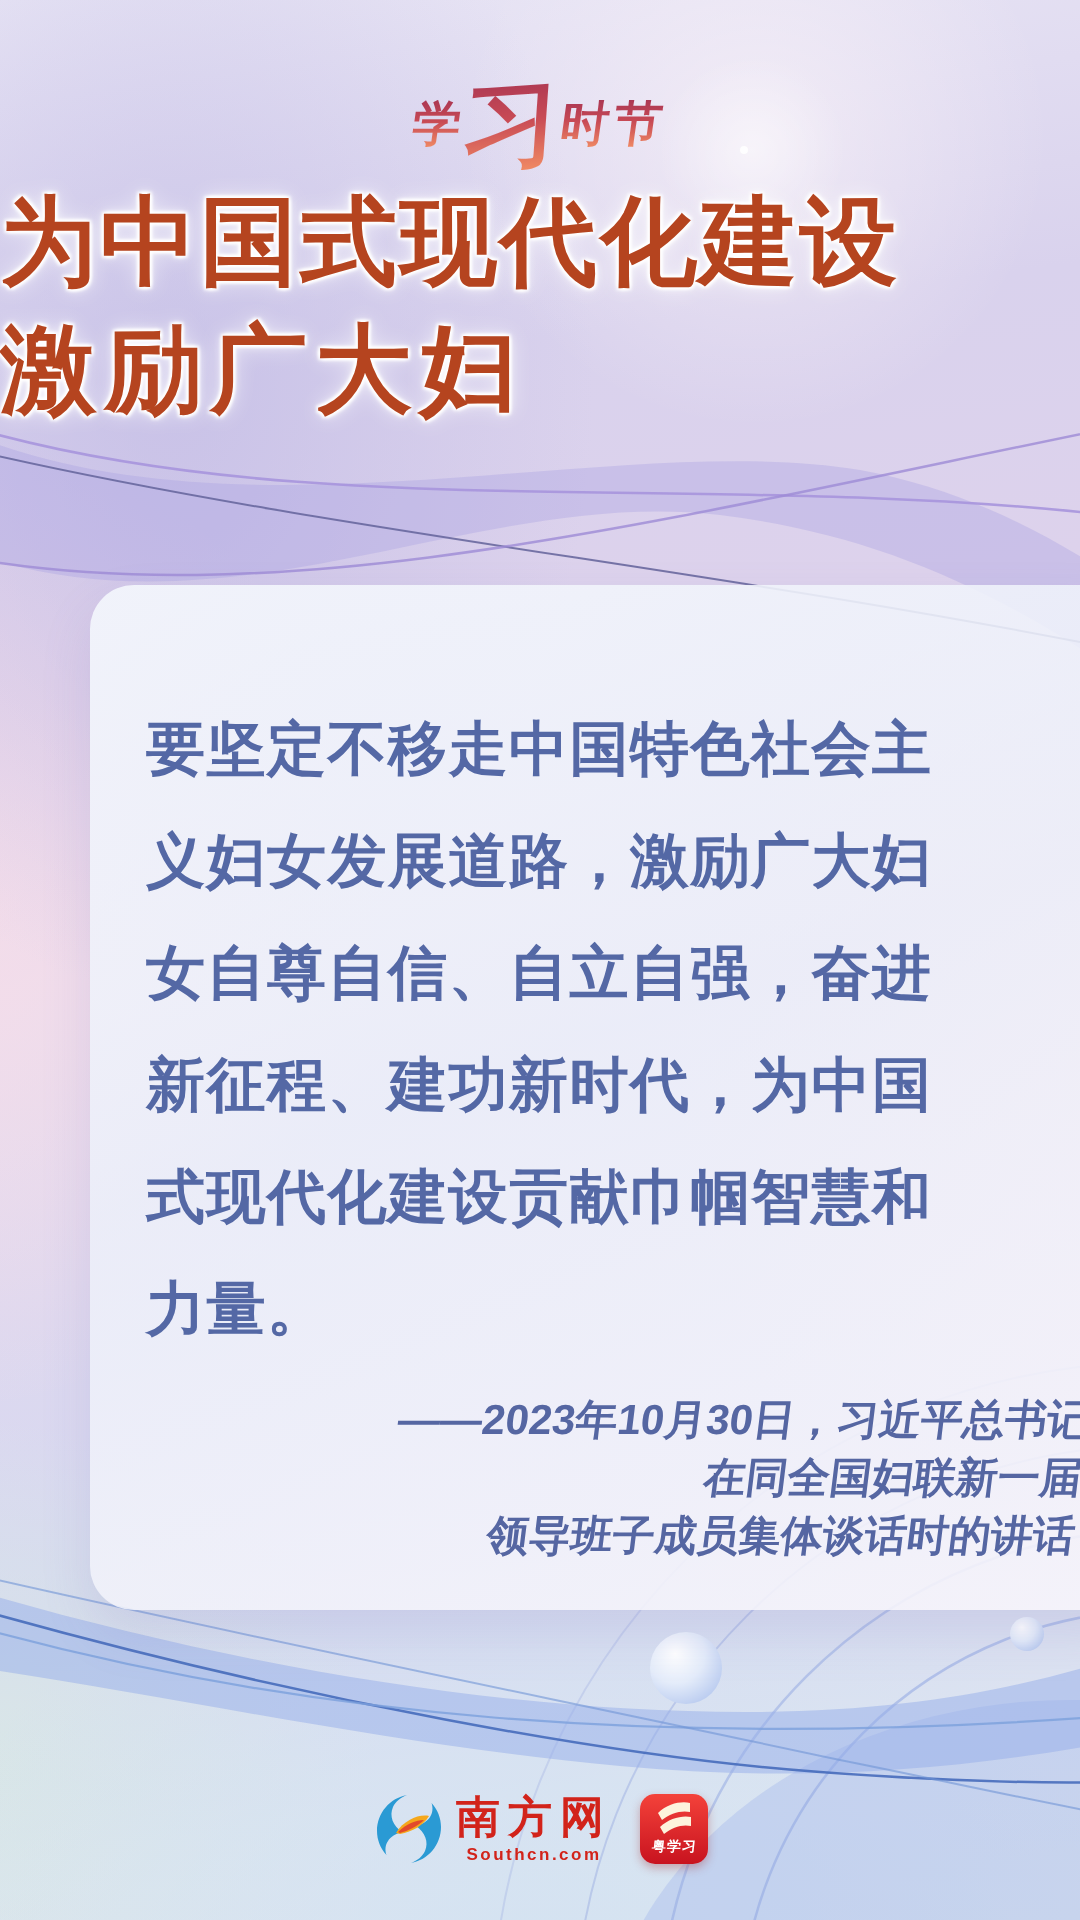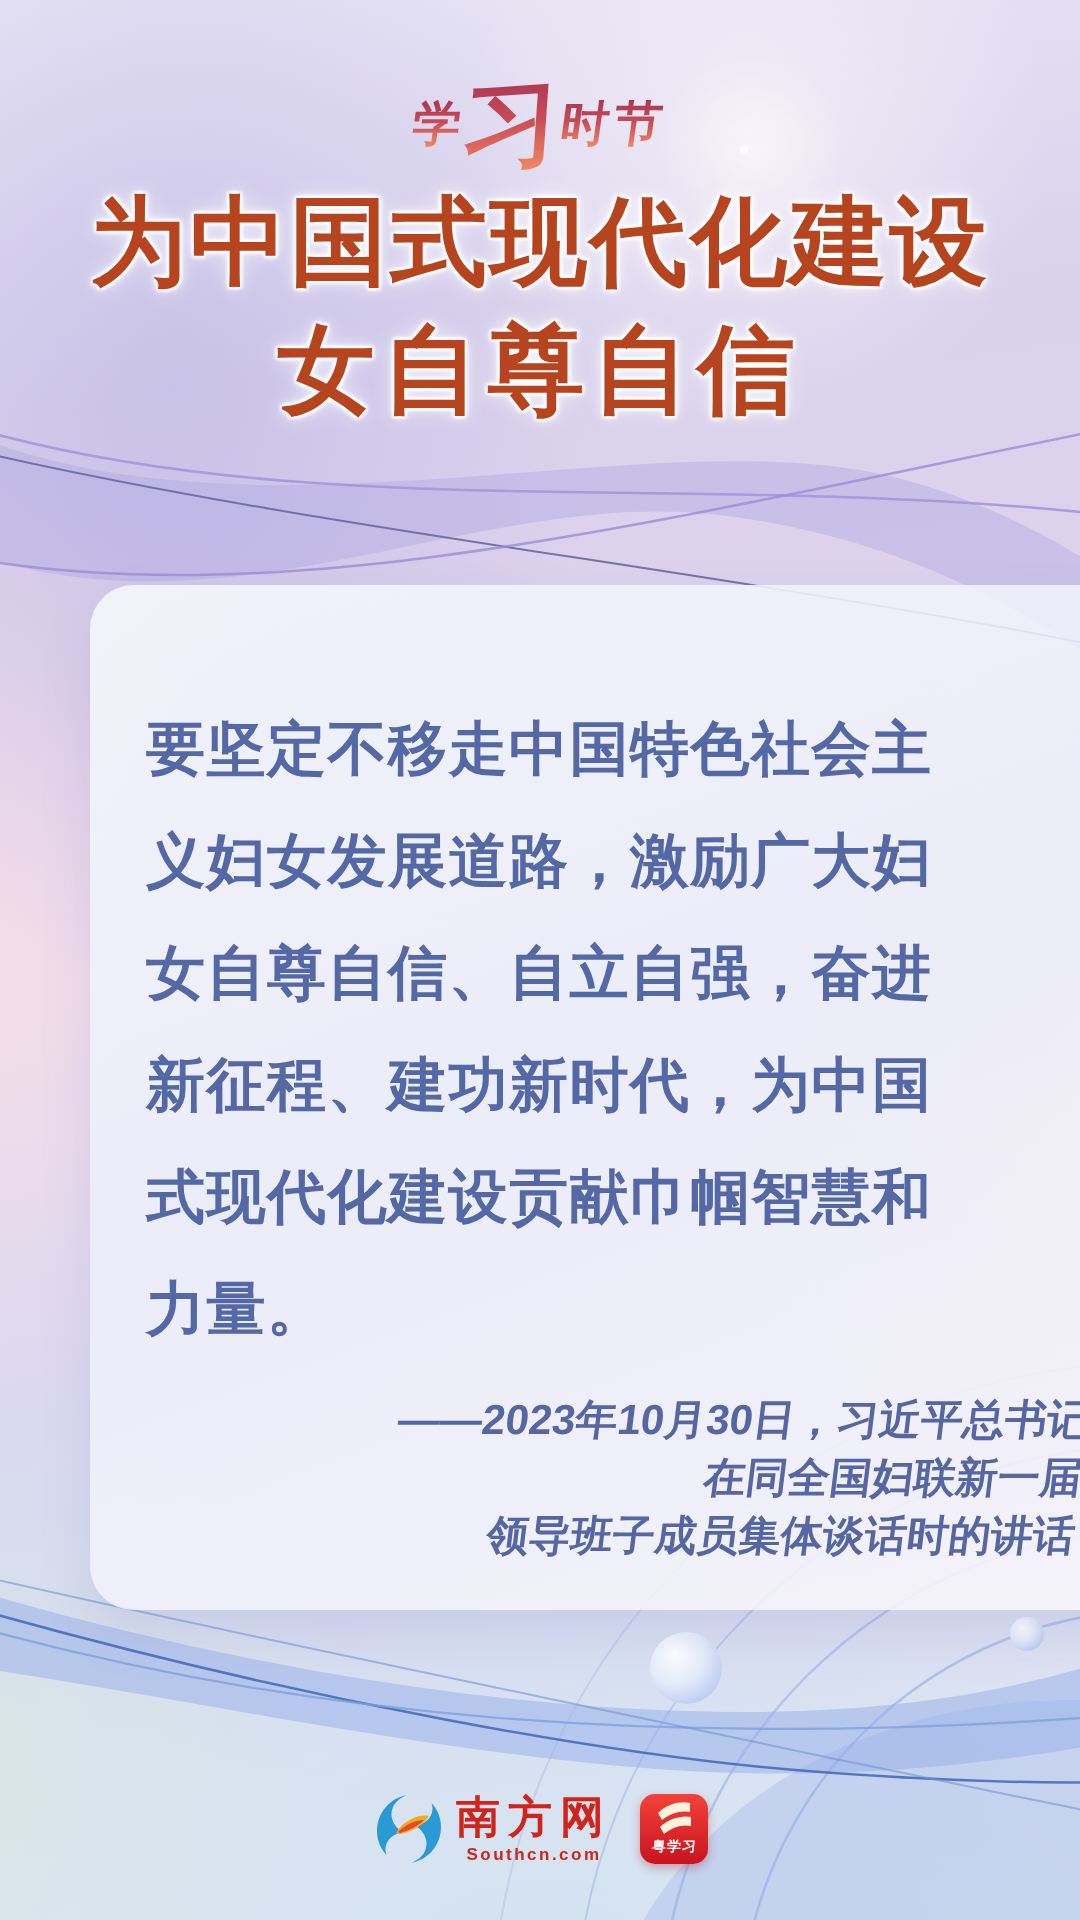--- a/index.html
+++ b/index.html
@@ -31,21 +31,21 @@
     background:linear-gradient(180deg,#ab3753 0%,#c84a55 45%,#f08a64 100%);
     -webkit-background-clip:text;background-clip:text;color:transparent;
   }
   .brand-xue{font-size:48px;}
   .brand-xi{font-size:96px;margin:0 2px;transform:rotate(-4deg);}
   .brand-shijie{font-size:48px;letter-spacing:5px;}
 
   
   .title{
     position:absolute;top:178px;left:0;width:100%;margin:0;
-    text-align:center;font-weight:bold;color:#b5441f;
+    text-align:left;font-weight:bold;color:#b5441f;
     font-size:97px;line-height:1.32;letter-spacing:3px;
     text-shadow:
       0 0 10px rgba(255,255,255,0.95),
       0 0 22px rgba(255,255,255,0.80),
       2px 2px 3px rgba(255,255,255,0.90),
       -2px -2px 3px rgba(255,255,255,0.90),
       2px -2px 3px rgba(255,255,255,0.90),
       -2px 2px 3px rgba(255,255,255,0.90);
   }
   .title span{display:block;}
@@ -132,21 +132,21 @@
   </svg>
 
   <header class="brand">
     <span class="brand-xue">学</span>
     <span class="brand-xi">习</span>
     <span class="brand-shijie">时节</span>
   </header>
 
   <h1 class="title">
     <span class="t1">为中国式现代化建设</span>
-    <span class="t2">女自尊自信</span>
+    <span class="t2">激励广大妇</span>
   </h1>
 
   <section class="quote-card">
     <p class="quote-body">要坚定不移走中国特色社会主
 义妇女发展道路，激励广大妇
 女自尊自信、自立自强，奋进
 新征程、建功新时代，为中国
 式现代化建设贡献巾帼智慧和
 力量。</p>
     <p class="quote-attribution">——2023年10月30日，习近平总书记

